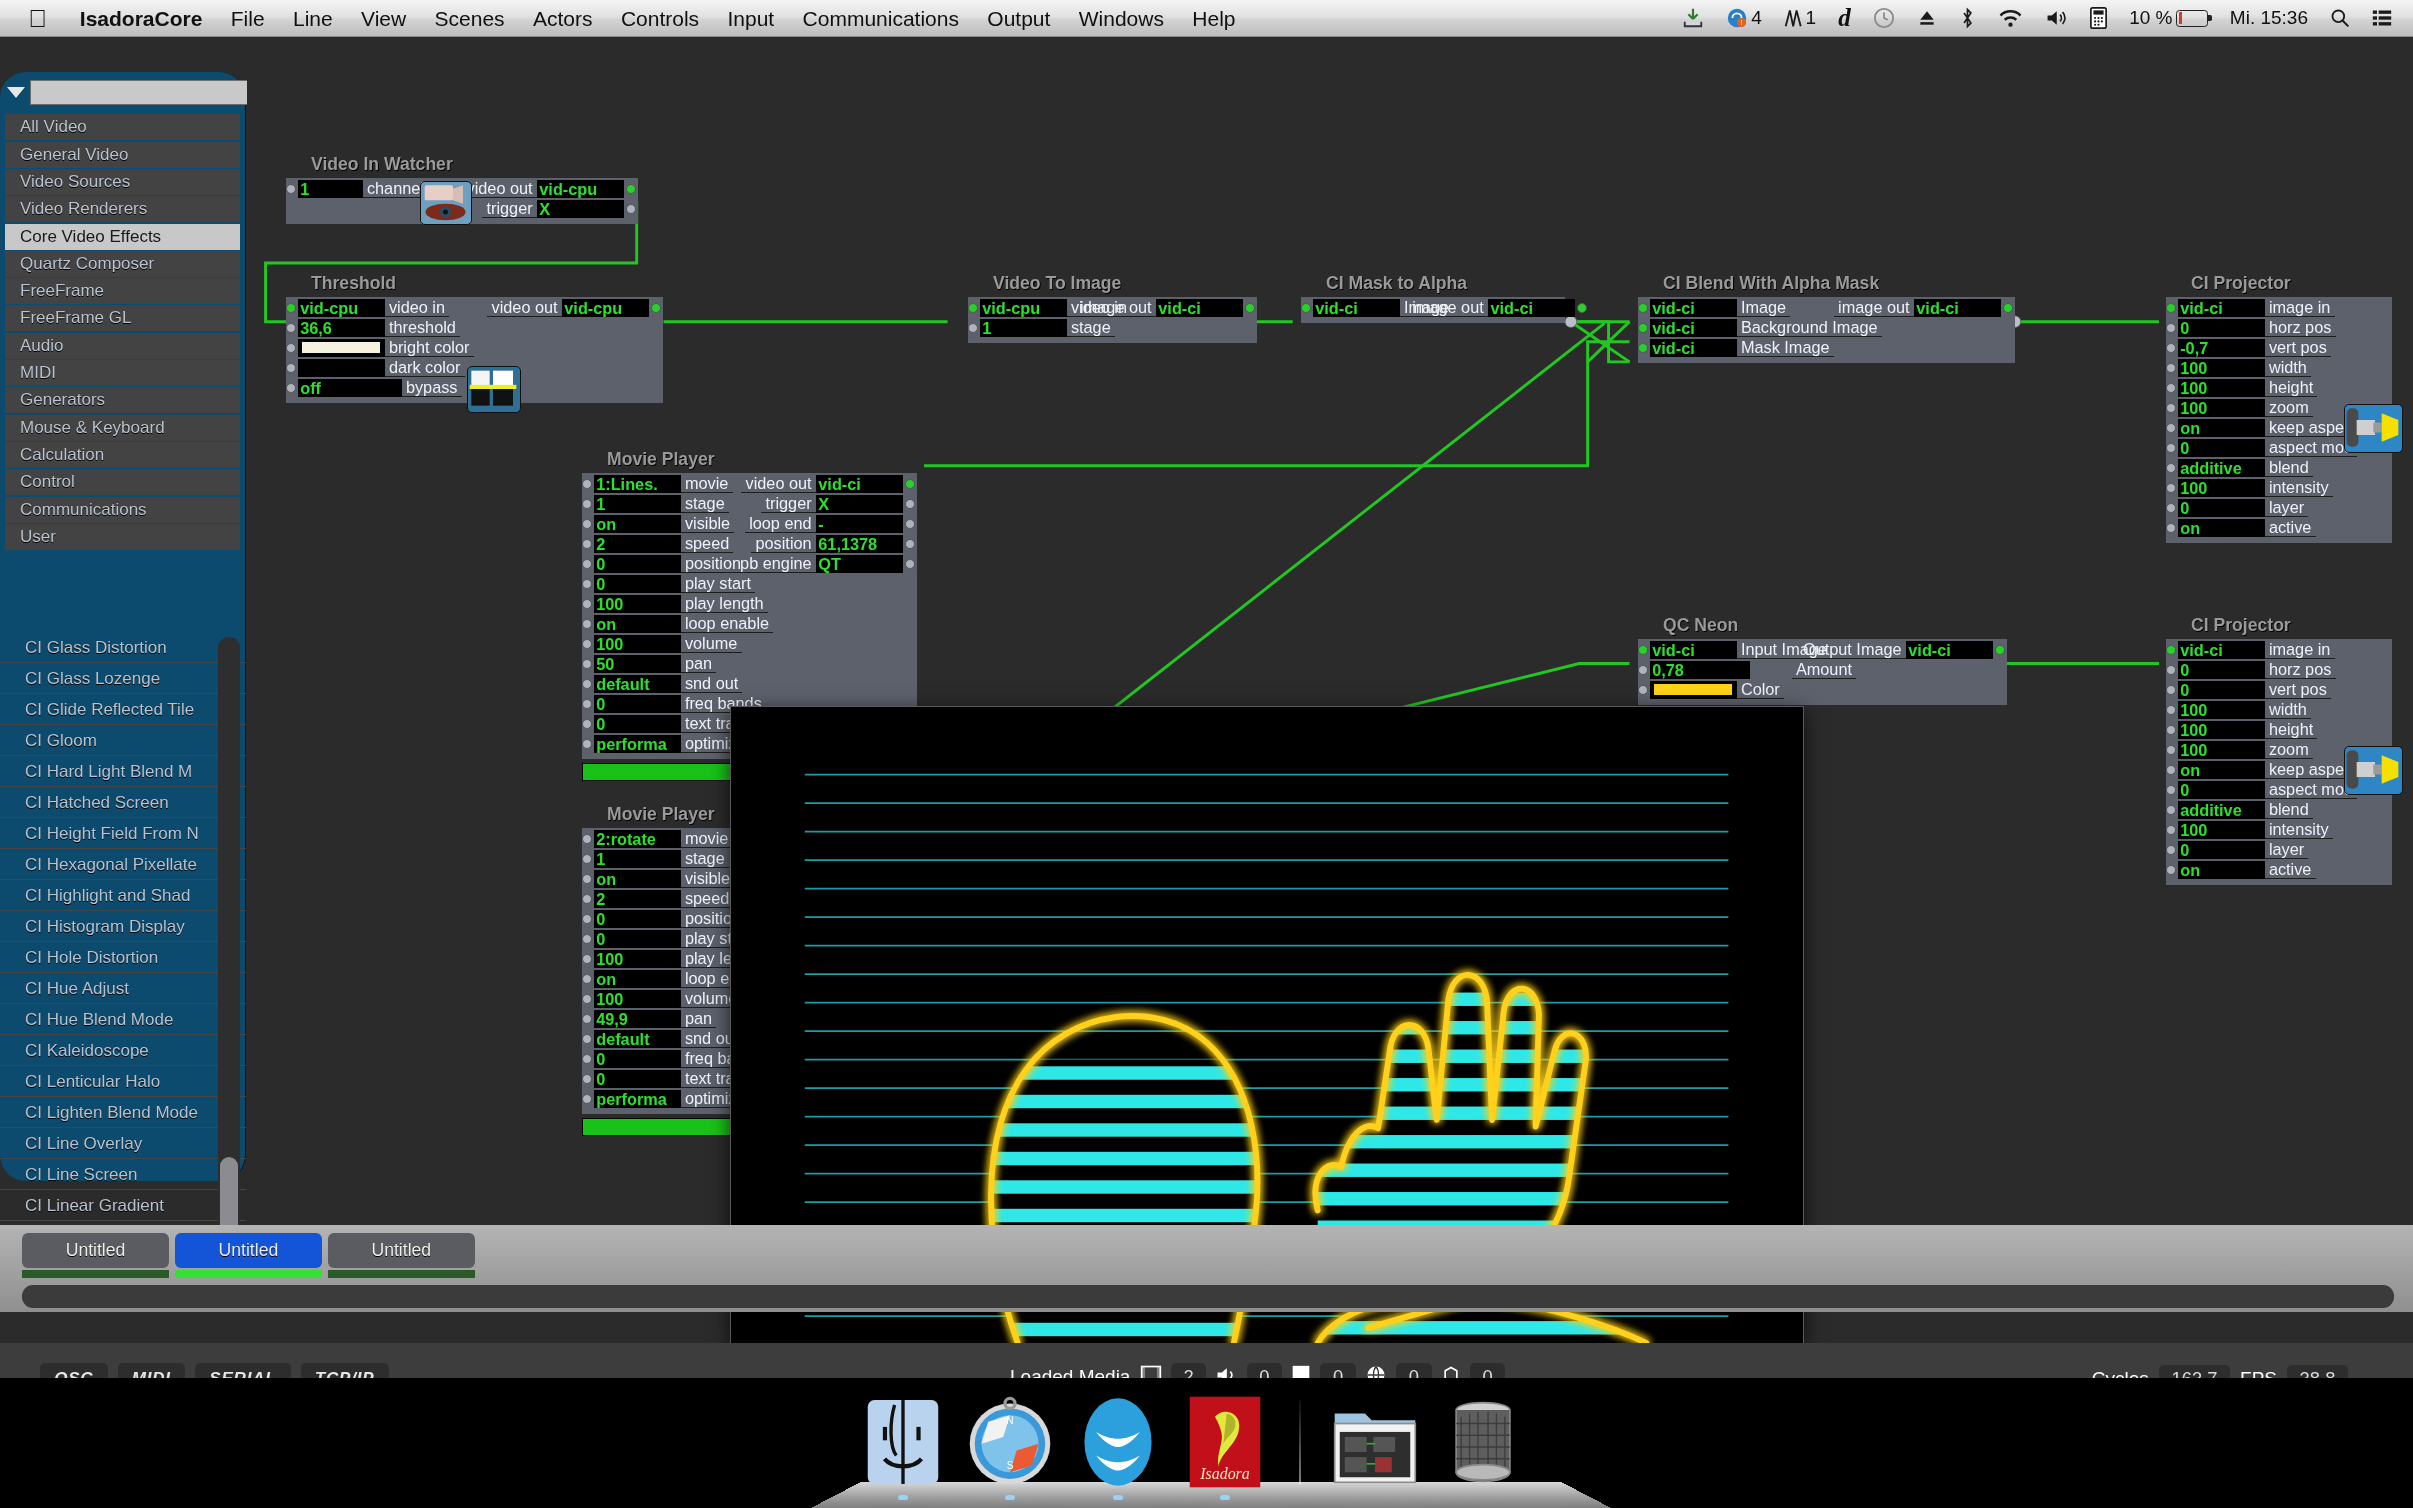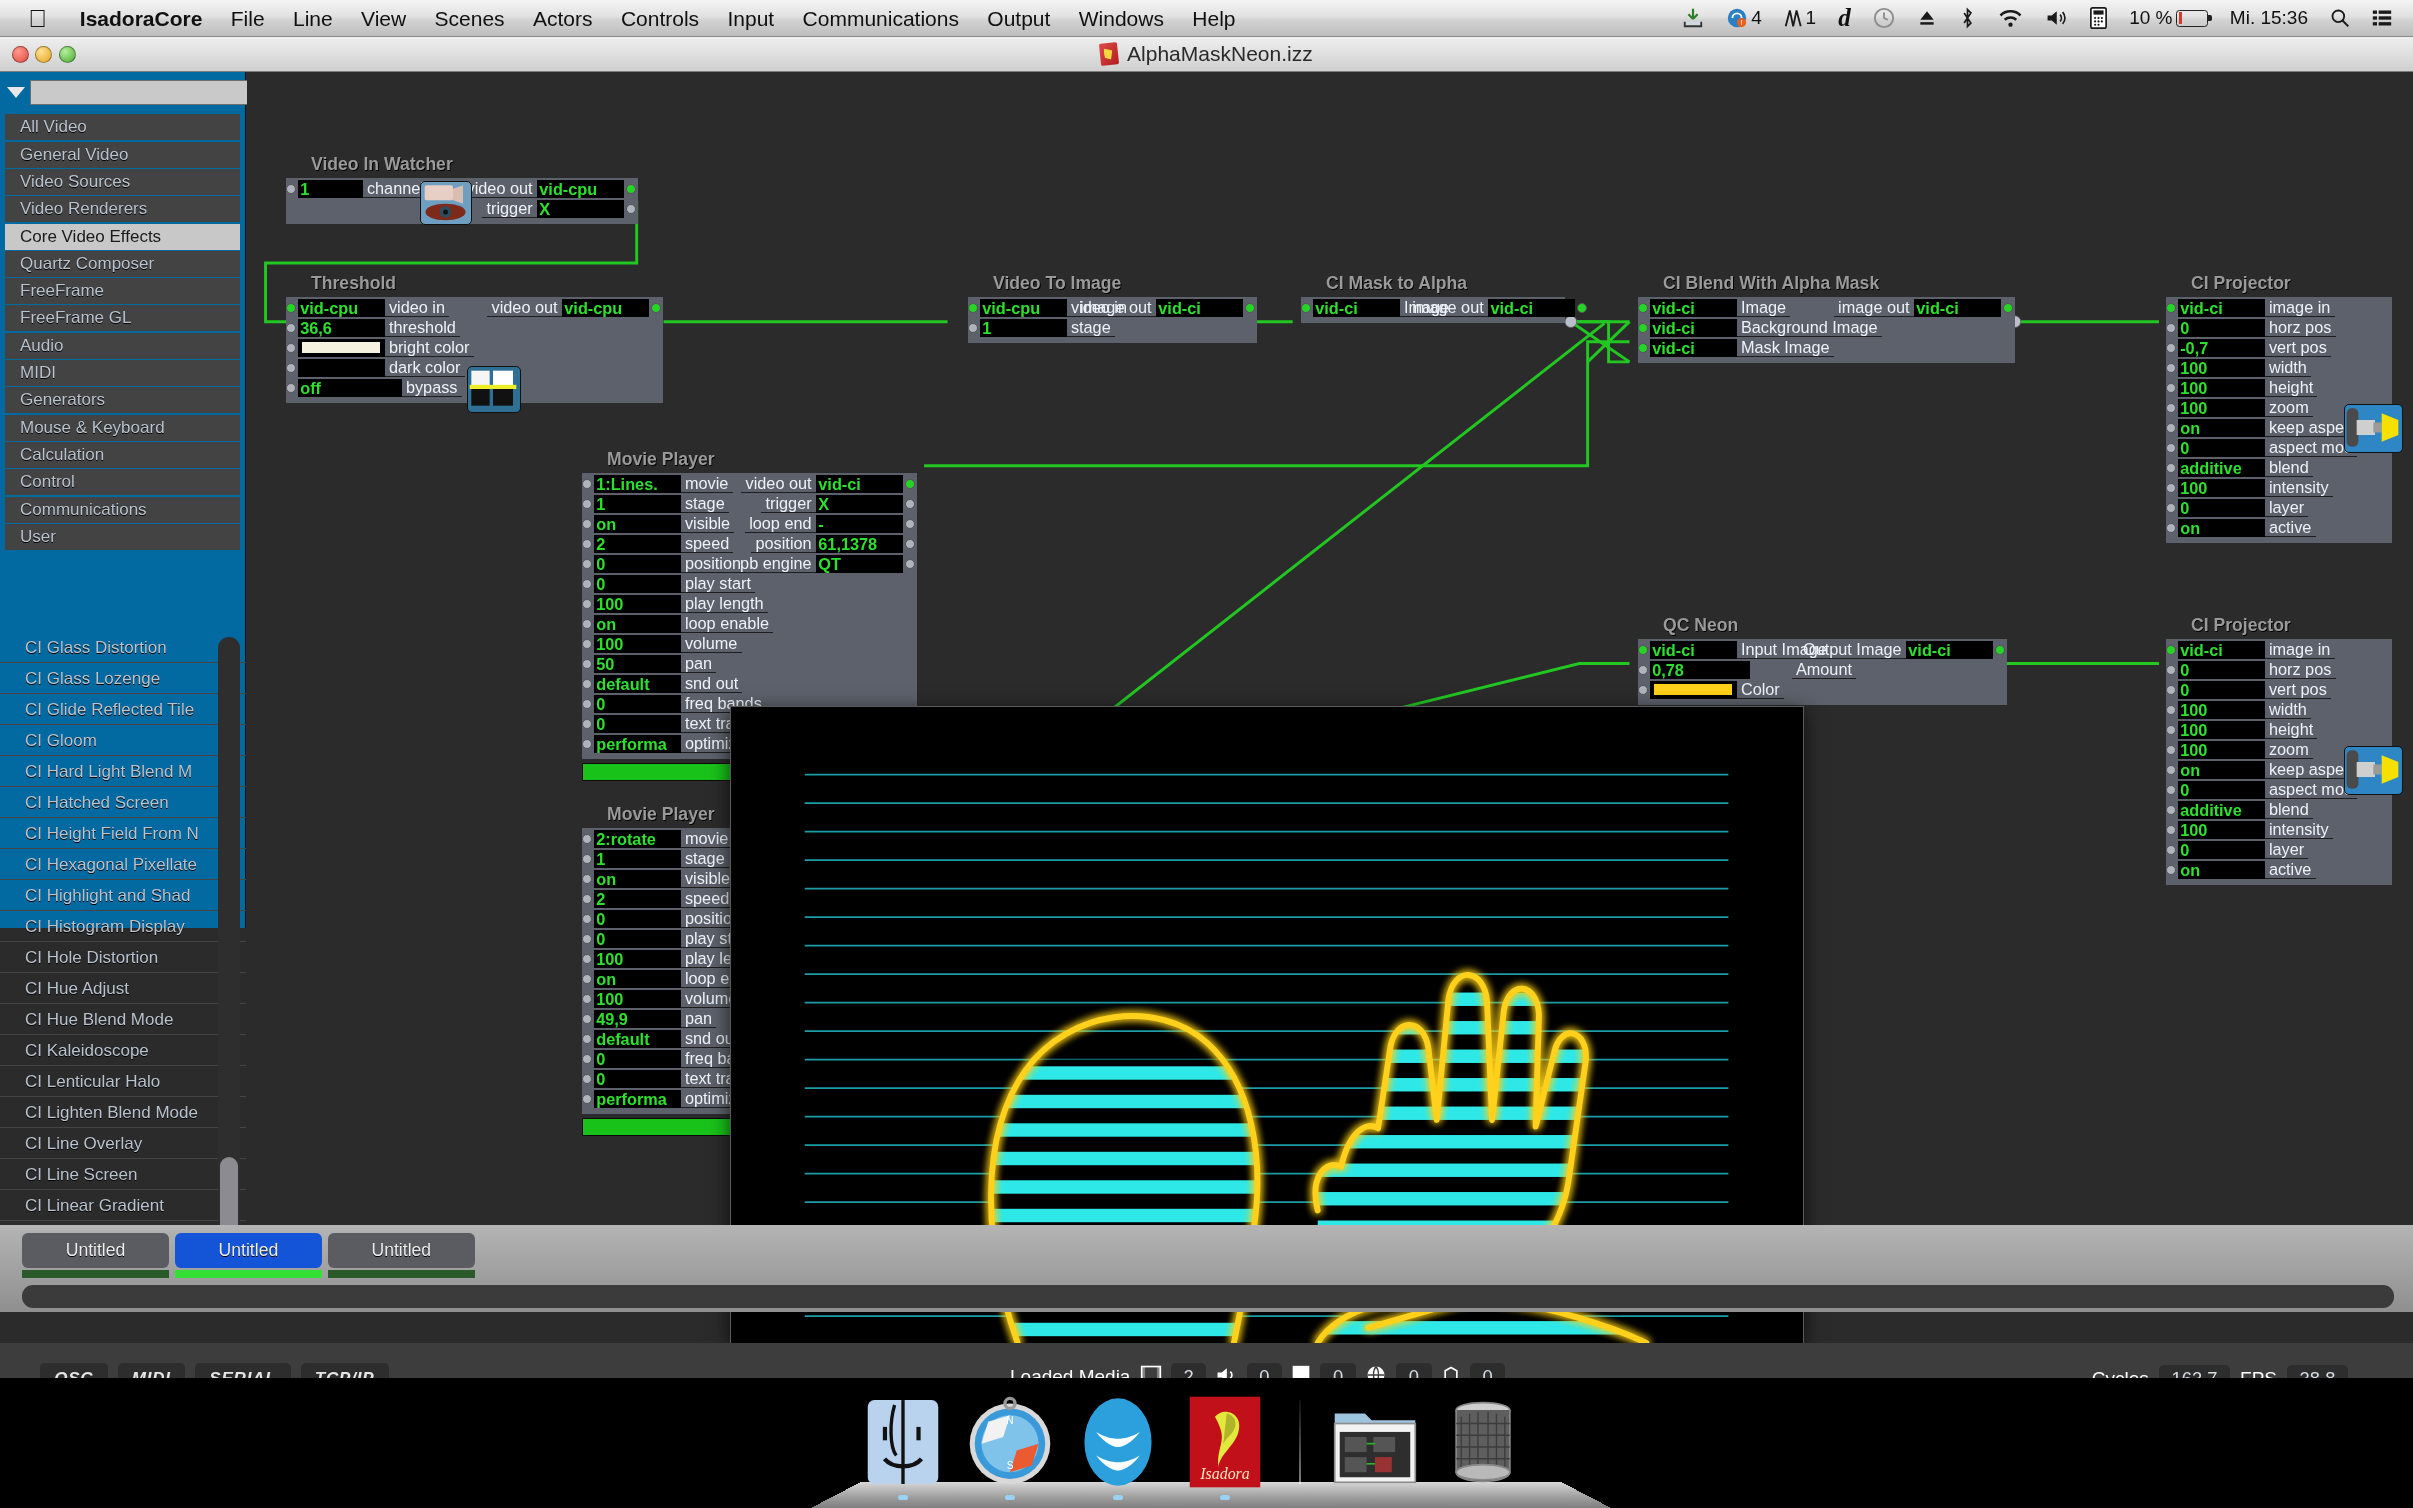--- a/index.html
+++ b/index.html
@@ -36,21 +36,21 @@
   .tl.r{background:radial-gradient(circle at 35% 30%,#ff9a90,#e0483b);}
   .tl.y{background:radial-gradient(circle at 35% 30%,#ffe093,#e3a520);}
   .tl.g{background:radial-gradient(circle at 35% 30%,#b4f09a,#49a830);}
   .doc-ico{ width:18.4px;height:22px;background:linear-gradient(135deg,#e04a4a,#b11d1d);
             display:inline-block;margin-right:8.4px;border-radius:1.7px;transform:rotate(-6deg);
             position:relative;}
   .doc-ico:after{content:"";position:absolute;left:4.2px;top:5px;width:8.4px;height:11.7px;
             background:#f5d742;clip-path:polygon(0 0,100% 25%,75% 100%,0 80%);}
 
   
-  #left{ position:absolute; left:0; top:35px; width:246px; height:856px; background:#0369a1; border-right:1.7px solid #111;}
+  #left{ position:absolute; left:0; top:35px; width:246px; height:1109px; background:#0c4a6e; border-right:1.7px solid #111;border-radius:26px;}
   #searchrow{ display:flex; align-items:center; height:34px; padding:6.7px 6.7px 0 6.7px; gap:5px;}
   .tri{ width:0;height:0;border-left:9.2px solid transparent;border-right:9.2px solid transparent;border-top:11px solid #e8e8e8;}
   #searchbox{ flex:1; height:25px; background:#c9c9c9; border:0.8px solid #6d6d6d; display:flex; align-items:center;}
   #searchbox input{ flex:1;border:0;background:transparent;outline:none;height:100%;font-size:16px;padding:0 5px;color:#111;}
   .xbtn{ width:25px;height:23.5px;background:linear-gradient(#9b9b9b,#7e7e7e);color:#fff;font-size:17.6px;
          display:flex;align-items:center;justify-content:center;font-weight:bold;}
   .catlist{ margin-top:8.4px; padding:0 5px; }
   .cat{ height:26px; line-height:26px; padding-left:15px; font-size:17px; color:#b9c3cf;
         background:#434343; margin-bottom:1.3px; text-shadow:0 0.8px 0 #000; }
   .cat.sel{ background:#c8c8c8; color:#1a1a1a; text-shadow:none;}
@@ -231,29 +231,20 @@
           <rect x="8" y="10" width="15" height="4" fill="#1a1a1a"></rect>
           <rect x="1" y="17" width="5" height="4" fill="#1a1a1a"></rect>
           <rect x="8" y="17" width="15" height="4" fill="#1a1a1a"></rect>
         </svg>
     </div>
   </div>
 </div>
 
 <div id="win">
 
-  <div id="wintitle">
-    <div class="traffic">
-      <div class="tl r"></div>
-      <div class="tl y"></div>
-      <div class="tl g"></div>
-    </div>
-    <span class="doc-ico"></span>
-    <span>AlphaMaskNeon.izz</span>
-  </div>
 
   <div id="left">
     <div id="searchrow">
       <div class="tri"></div>
       <div id="searchbox">
         <input type="text" placeholder="" style="">
         <div class="xbtn">X</div>
       </div>
     </div>
     <div class="catlist" id="catlist">

